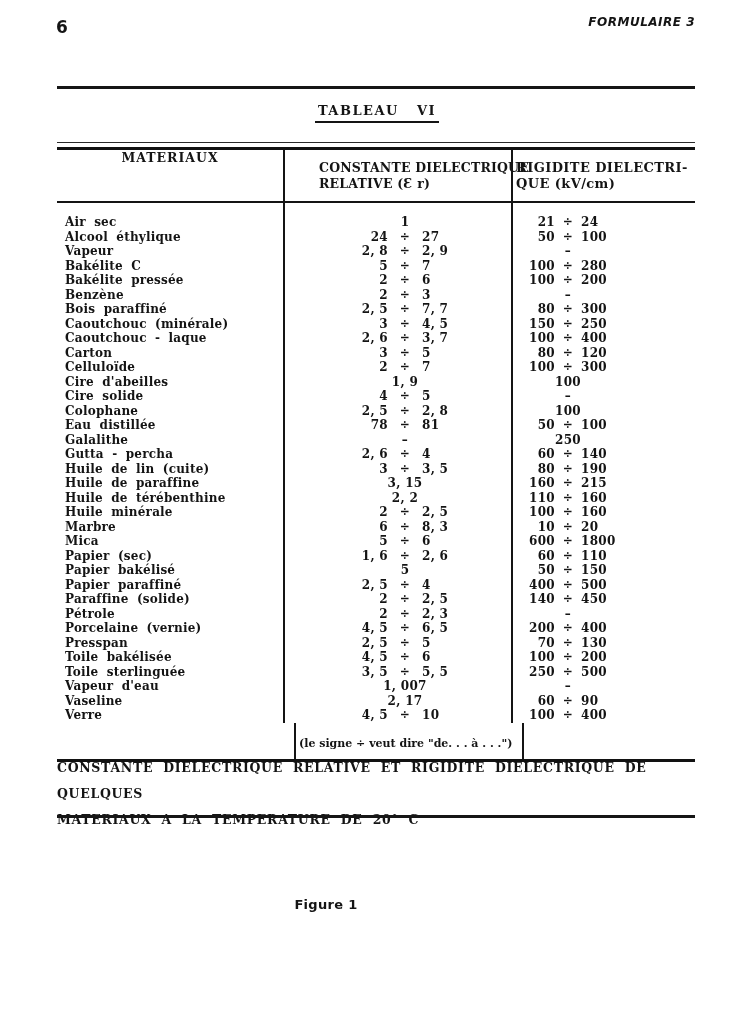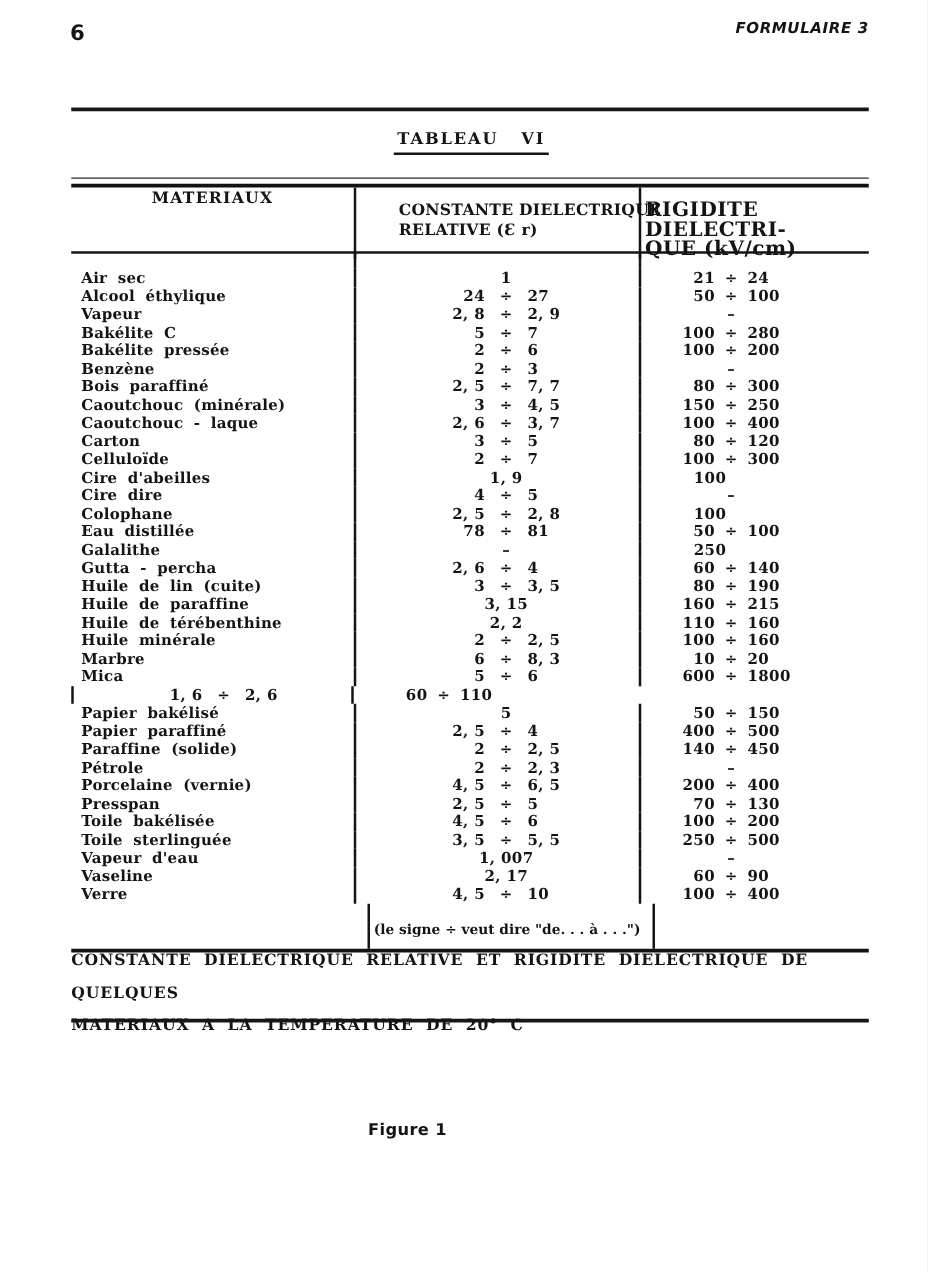--- a/index.html
+++ b/index.html
@@ -25,31 +25,31 @@
   
   #tbl { left:57px; top:142px; width:638px; font-size:12px; }
   .tline1 { height:1px; background:#2a2a2a; }
   .tgap { height:4px; }
   .tline2 { height:3px; background:#121212; }
   .grid { display:grid; grid-template-columns:226px 230px 182px; }
   .c2 { border-left:2px solid #141414; border-right:2px solid #141414; white-space:nowrap; }
   .hrow { height:53px; border-bottom:2px solid #141414; letter-spacing:.2px; }
   .hrow .hc1 { text-align:center; font-size:12.5px; letter-spacing:1px; }
   .hrow .hc2 { padding:10px 0 0 34px; font-size:12.5px; line-height:15.5px; }
-  .hrow .hc3 { padding:10px 0 0 3px; font-size:16px; line-height:15.5px; letter-spacing:.4px; }
+  .hrow .hc3 { padding:10px 0 0 3px; font-size:13px; line-height:15.5px; letter-spacing:.4px; }
   .spacer { height:12px; }
   .row { height:14.5px; line-height:14.5px; }
   .row .c1 { padding-left:8px; white-space:nowrap; word-spacing:4px; letter-spacing:.2px; }
   .grp { display:grid; width:208px; margin-left:16px; letter-spacing:.3px; }
   .grp3 { width:110px; margin-left:0; }
   .grp .lo { text-align:right; }
   .grp .sg { text-align:center; }
   .grp .hi { text-align:left; }
   .pair  { grid-template-columns:1fr 34px 1fr; }
-  .grp3.pair { grid-template-columns:1fr 26px 1fr;margin-left:17px; }
+  .grp3.pair { grid-template-columns:1fr 26px 1fr; }
   .single { grid-template-columns:1fr; }
   .frow { height:36px;gap:11px; }
   .frow .c2 { padding:14px 0 0 3px; font-size:11px; letter-spacing:0; }
   .bline { height:3px; background:#121212; }
 
   
   #caption { left:57px; top:755px; width:638px; font-size:12.5px; line-height:26px; letter-spacing:.7px; word-spacing:5px; }
 
   #figure-label { left:0; top:897px; width:652px; text-align:center; font-family:"DejaVu Sans", sans-serif; font-weight:700; font-size:13px; letter-spacing:.3px; }
 </style>
@@ -295,21 +295,21 @@
             </span>
     </div>
     <div class="c3">
       <span class="grp grp3 single">
               <span class="sg">100</span>
             </span>
     </div>
   </div>
 
   <div class="grid row">
-    <div class="c1">Cire dire</div>
+    <div class="c1">Cire solide</div>
     <div class="c2">
       <span class="grp pair">
               <span class="lo">4</span>
               <span class="sg">÷</span>
               <span class="hi">5</span>
             </span>
     </div>
     <div class="c3">
       <span class="grp grp3 pair">
               <span class="lo"></span>
@@ -485,20 +485,21 @@
     <div class="c3">
       <span class="grp grp3 pair">
               <span class="lo">600</span>
               <span class="sg">÷</span>
               <span class="hi">1800</span>
             </span>
     </div>
   </div>
 
   <div class="grid row">
+    <div class="c1">Papier  (sec)</div>
     <div class="c2">
       <span class="grp pair">
               <span class="lo">1, 6</span>
               <span class="sg">÷</span>
               <span class="hi">2, 6</span>
             </span>
     </div>
     <div class="c3">
       <span class="grp grp3 pair">
               <span class="lo">60</span>

